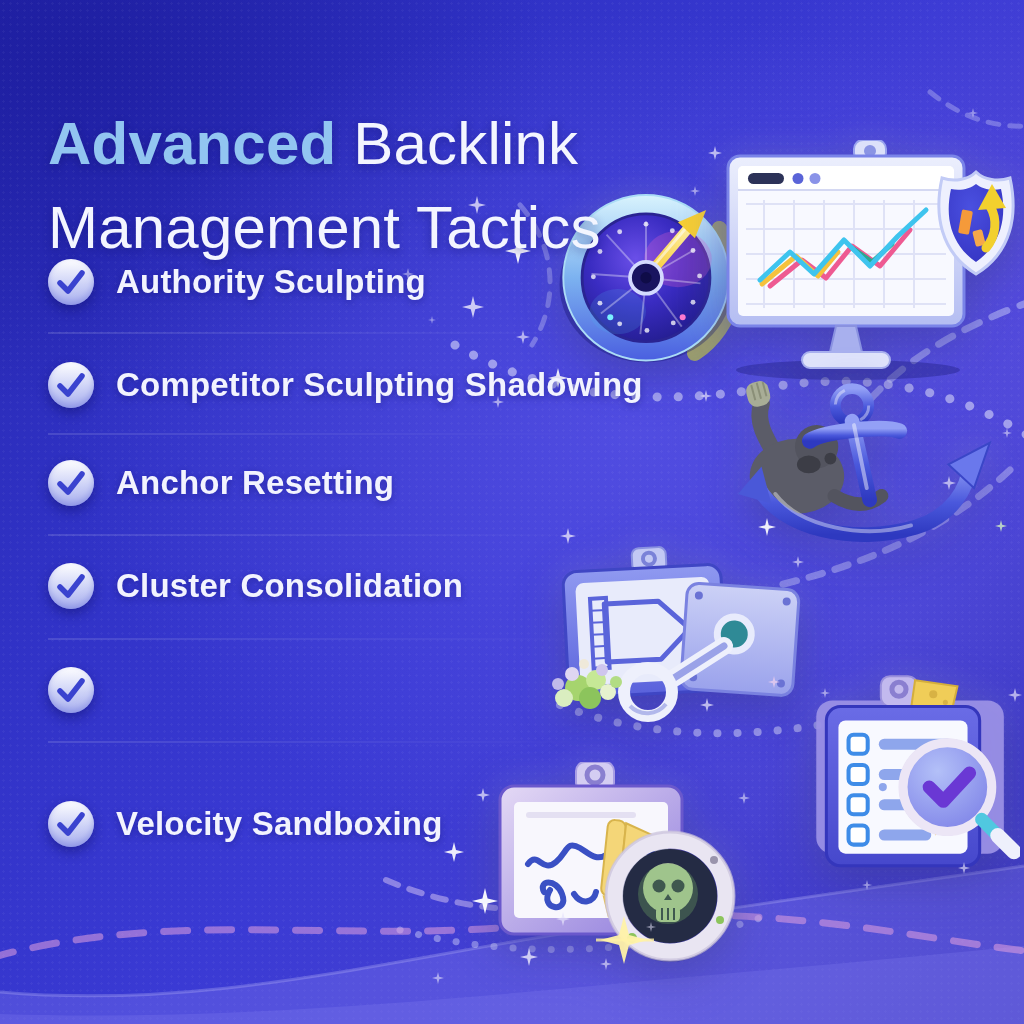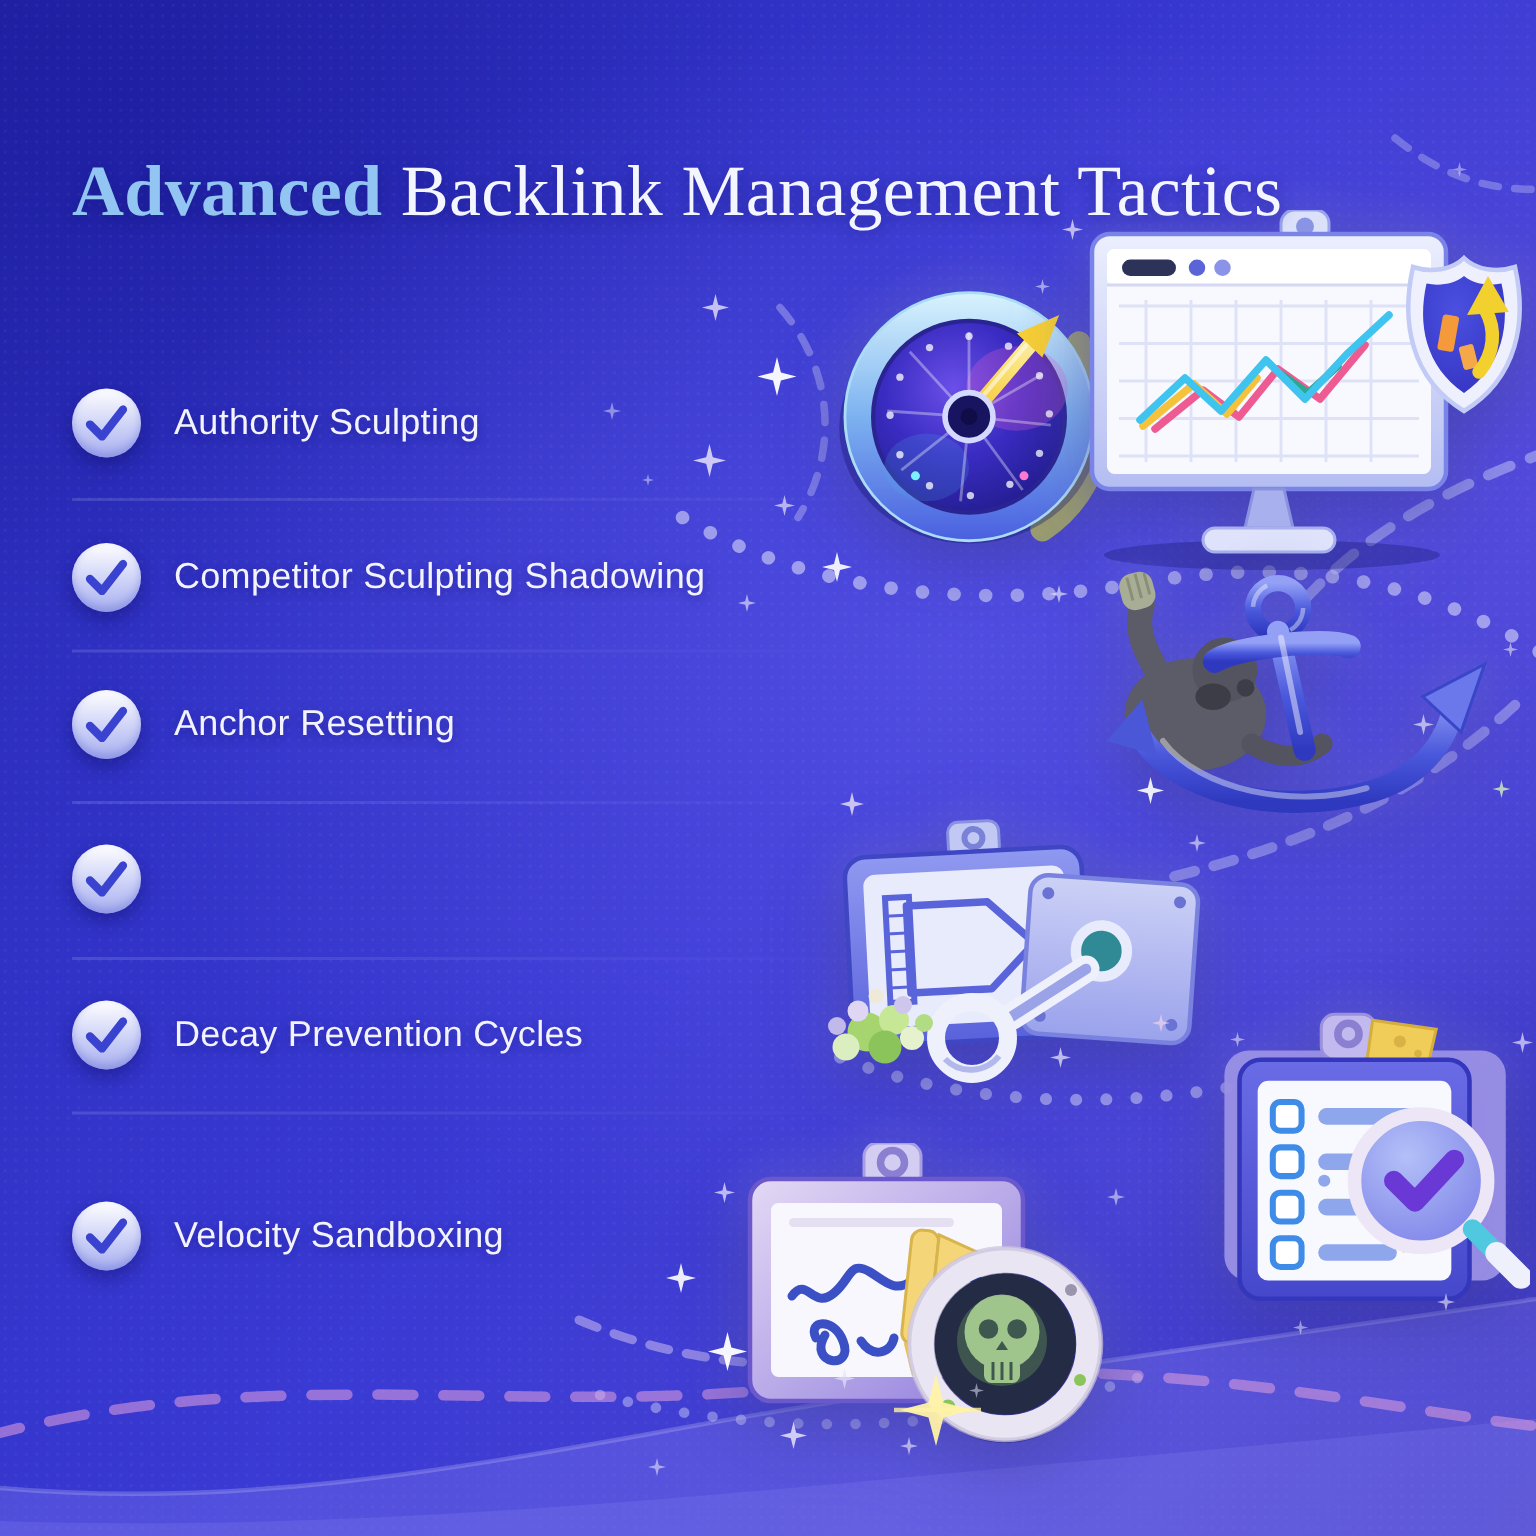--- a/index.html
+++ b/index.html
@@ -31,37 +31,36 @@
     clip-path:polygon(50% 0%, 60% 40%, 100% 50%, 60% 60%, 50% 100%, 40% 60%, 0% 50%, 40% 40%);
     filter:drop-shadow(0 0 7px rgba(232,228,255,0.95));
   }
   .sparkle.white{background:#ffffff;}
   .sparkle.pink{background:#f2d2ee;}
   .sparkle.green{background:#d4f2c4;}
 
   
   .title{
     position:absolute;left:48px;top:62px;width:852px;
-    font-size:48px;line-height:1.4;color:#f3f5ff;font-weight:500;
+    font-size:60px;line-height:1.4;color:#f3f5ff;font-weight:500;
     text-shadow:0 3px 10px rgba(18,18,110,0.45);
     letter-spacing:.2px;
-    font-family:Liberation Serif, serif;
   }
   .title .accent{color:#92c5f1;font-weight:700;}
 
   
   .item{position:absolute;left:48px;display:flex;align-items:center;gap:22px;}
   .check-badge{
     width:46px;height:46px;border-radius:50%;flex:0 0 46px;
     background:linear-gradient(180deg,#ffffff 0%,#cdd2f7 55%,#a9b0ef 100%);
     box-shadow:0 5px 12px rgba(14,14,100,0.45), inset 0 -3px 6px rgba(118,126,220,0.55);
     display:flex;align-items:center;justify-content:center;
   }
   .item-label{
-    font-size:24px;color:#f2f3fe;font-weight:400;letter-spacing:.2px;
+    font-size:33px;color:#f2f3fe;font-weight:700;letter-spacing:.2px;
     text-shadow:0 2px 7px rgba(16,16,105,0.4);
     white-space:nowrap;
   }
   .divider{
     position:absolute;left:48px;width:540px;height:2px;
     background:linear-gradient(90deg, rgba(255,255,255,0.13), rgba(255,255,255,0));
   }
 
   .illus{position:absolute;filter:drop-shadow(0 12px 22px rgba(22,18,120,0.45)) drop-shadow(0 0 16px rgba(190,200,255,0.25));}
 </style>
@@ -443,30 +442,30 @@
   <span class="item-label">Anchor Resetting</span>
 </div>
 <div class="divider" style="top:534px;"></div>
 
 <div class="item" style="top:563px;">
   <span class="check-badge">
     <svg width="46" height="46" viewBox="0 0 46 46">
         <polyline points="12,24 20,32 34,14" fill="none" stroke="#3a43cf" stroke-width="5.5" stroke-linecap="round" stroke-linejoin="round"></polyline>
       </svg>
   </span>
+  <span class="item-label">Cluster Consolidation</span>
 </div>
 <div class="divider" style="top:638px;"></div>
 
 <div class="item" style="top:667px;">
   <span class="check-badge">
     <svg width="46" height="46" viewBox="0 0 46 46">
         <polyline points="12,24 20,32 34,14" fill="none" stroke="#3a43cf" stroke-width="5.5" stroke-linecap="round" stroke-linejoin="round"></polyline>
       </svg>
   </span>
-  <span class="item-label">Decay Prevention Cycles</span>
 </div>
 <div class="divider" style="top:741px;"></div>
 
 <div class="item" style="top:801px;">
   <span class="check-badge">
     <svg width="46" height="46" viewBox="0 0 46 46">
         <polyline points="12,24 20,32 34,14" fill="none" stroke="#3a43cf" stroke-width="5.5" stroke-linecap="round" stroke-linejoin="round"></polyline>
       </svg>
   </span>
   <span class="item-label">Velocity Sandboxing</span>

